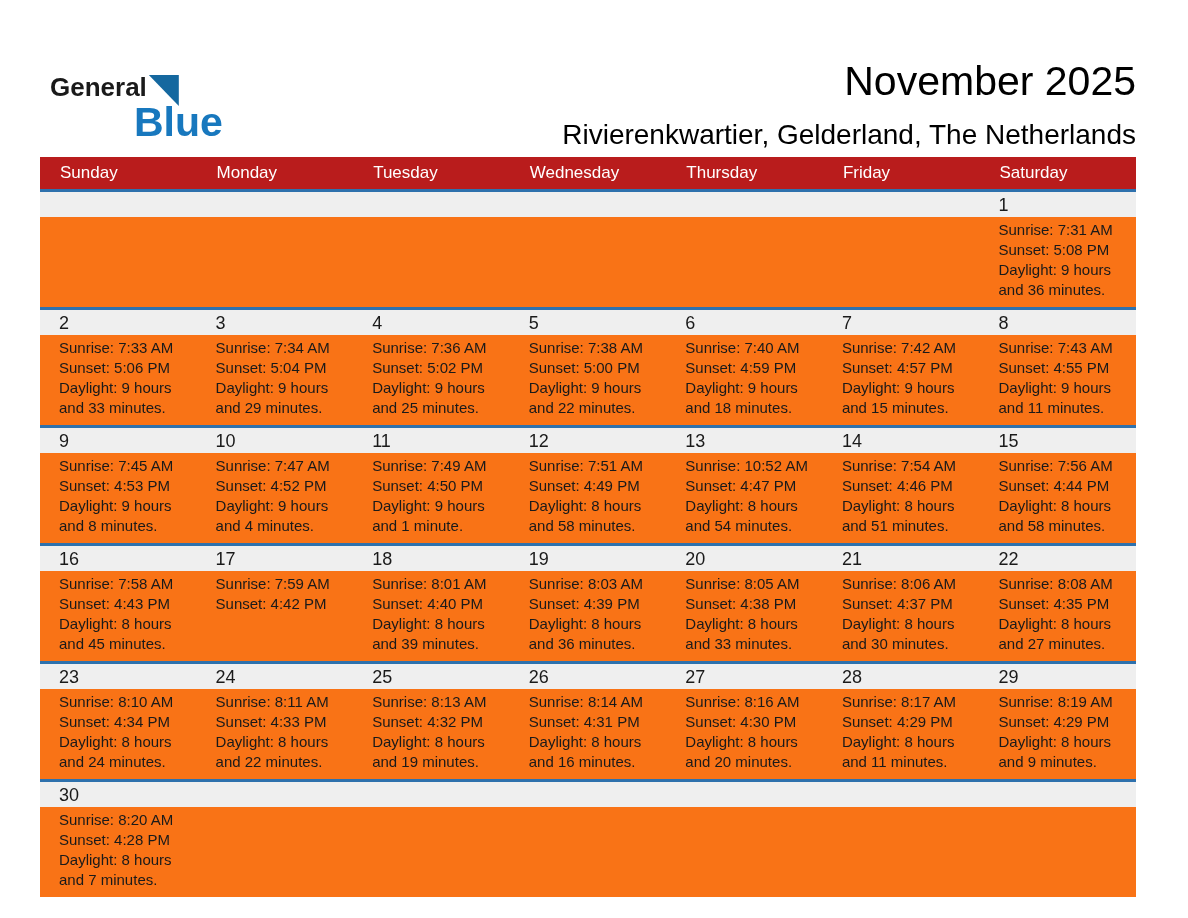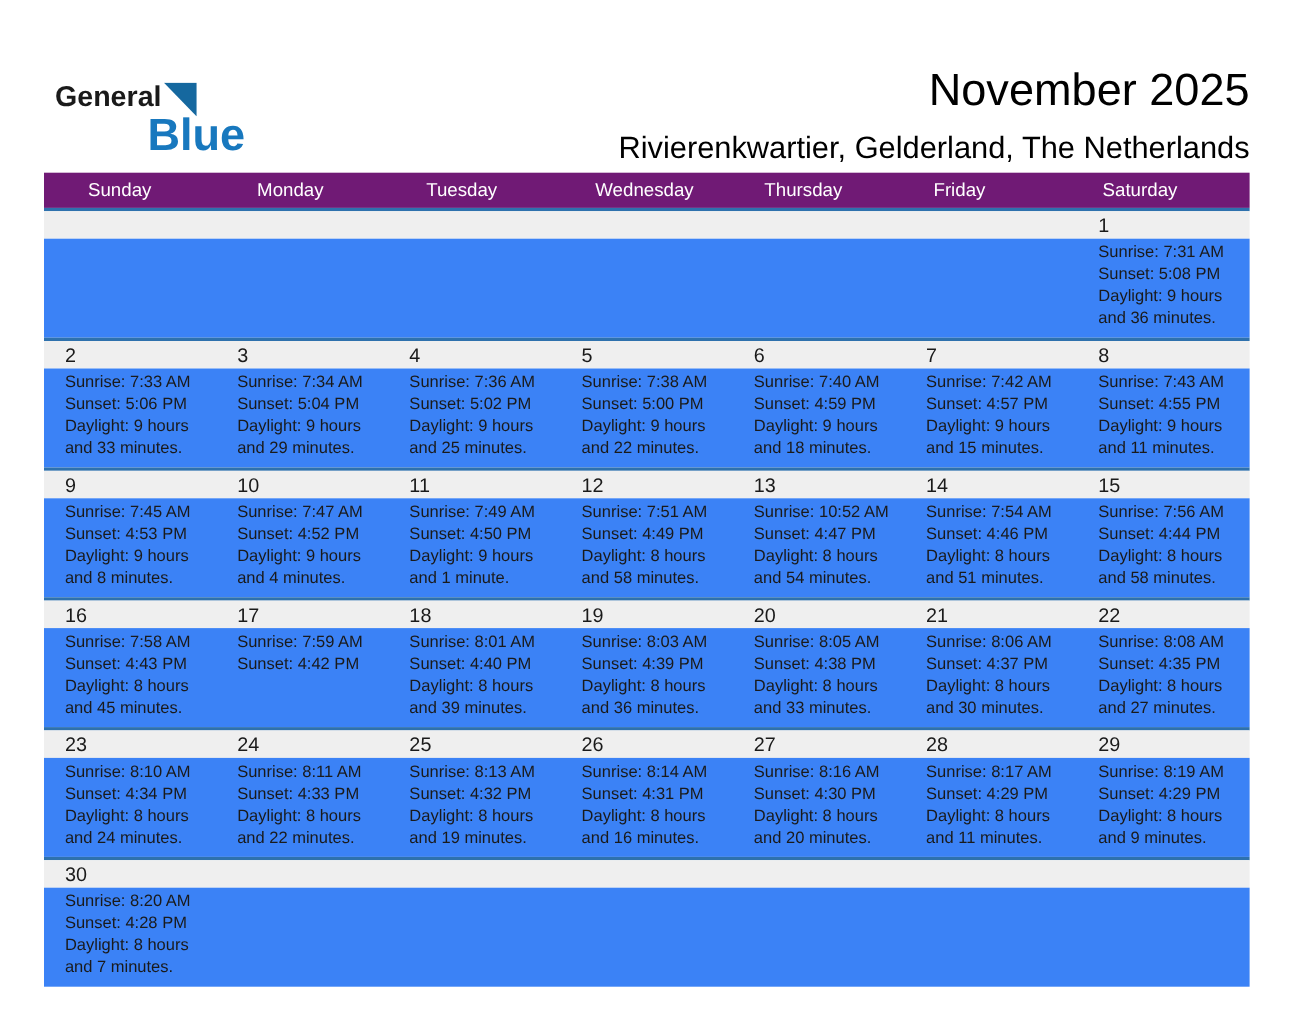--- a/index.html
+++ b/index.html
@@ -37,34 +37,34 @@
   }
   .page-subtitle {
     position: absolute; top: 119px; right: 52px;
     font-size: 28px; font-weight: 400; color: #000000;
     white-space: nowrap;
   }
 
   
   .calendar { position: absolute; left: 40px; top: 157px; width: 1096px; }
 
-  .weekday-header { display: flex; background: #701a75; height: 32px; padding-left: 20px; }
+  .weekday-header { display: flex; background: #b91c1c; height: 32px; }
   .weekday-header .wd {
     flex: 1; color: #ffffff; font-size: 17px; font-weight: 400;
     line-height: 32px; padding-left: 20px;
     white-space: nowrap; overflow: hidden;
   }
 
   .week-row { border-top: 3px solid #2e71ad; }
   .num-strip { display: flex; background: #efefef; height: 25px; }
   .num-cell {
     flex: 1; font-size: 18px; color: #1a1a1a;
     line-height: 26px; padding-left: 19px;
   }
-  .detail-strip { display: flex; background: #3b82f6; min-height: 82px; }
+  .detail-strip { display: flex; background: #f97316; min-height: 82px; }
   .detail-cell {
     flex: 1; padding: 3px 14px 7px 19px;
     font-size: 15px; line-height: 20px; color: #1a1a1a;
   }
 </style>
 </head>
 <body>
 
 <div class="logo">
   <div class="logo-row1">

